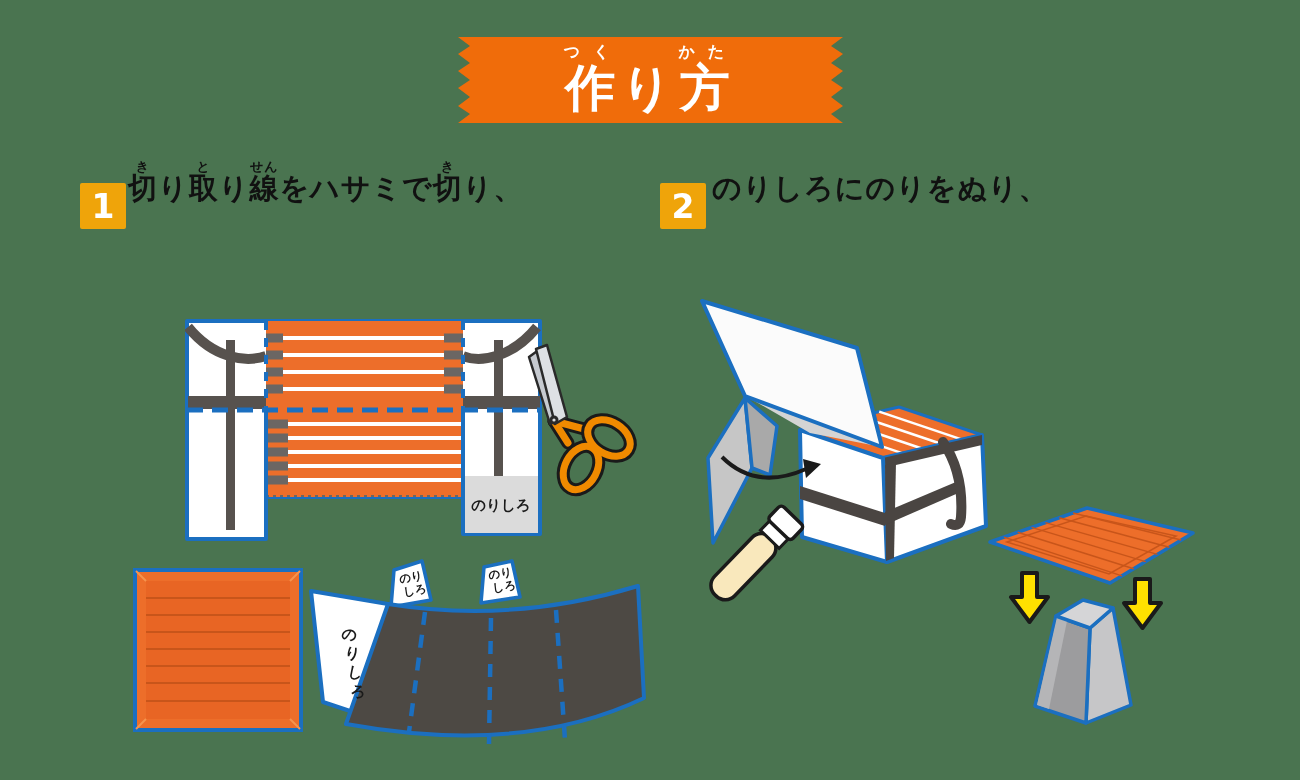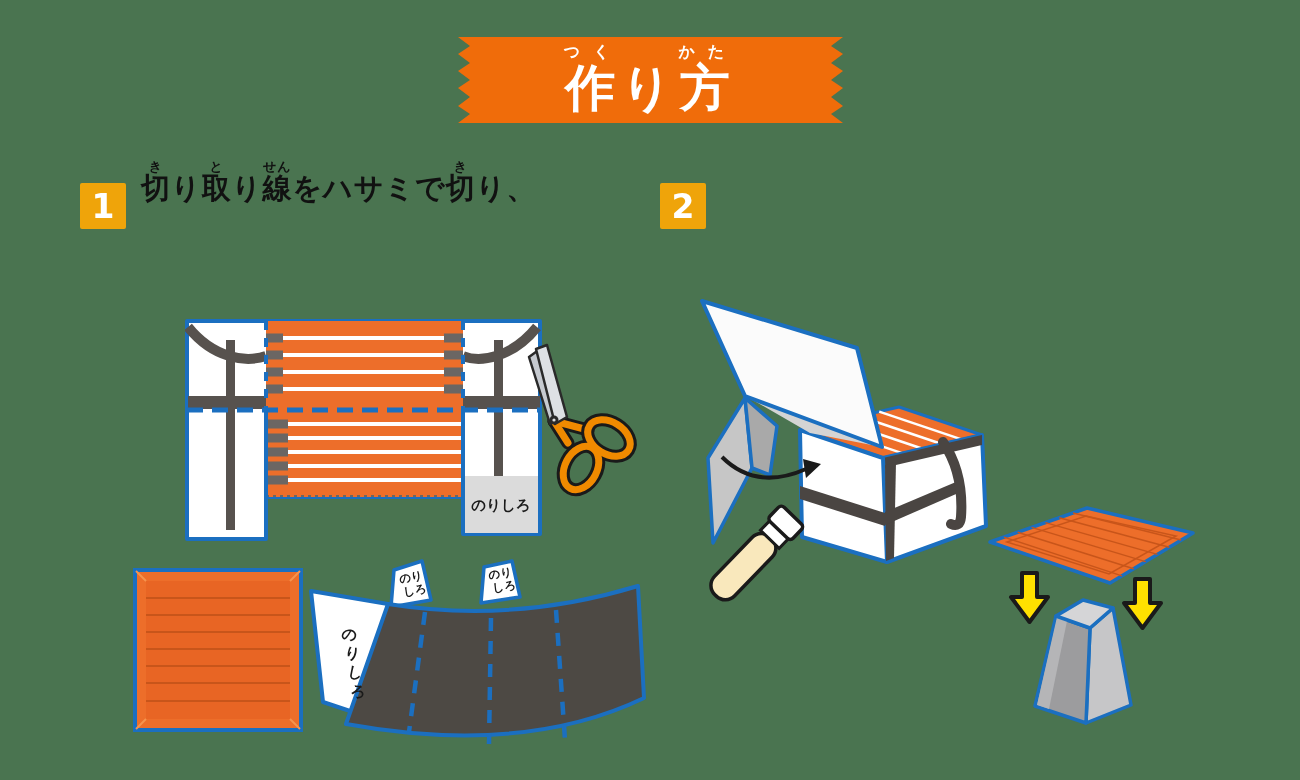--- a/index.html
+++ b/index.html
@@ -20,21 +20,21 @@
 
   
   .step-num {
     position:absolute; width:46px; height:46px; background:#EFA40A;
     color:#FFFFFF; font-size:33px; font-weight:bold;
     display:flex; align-items:center; justify-content:center; border-radius:2px;
   }
   .step-num-1 { left:80px; top:183px; }
   .step-num-2 { left:660px; top:183px; }
   .step-text { position:absolute; color:#111111; }
-  .step-text-1 { left:141px; top:160px; }
+  .step-text-1 { left:128px; top:160px; }
   .step-text-2 { left:712px; top:160px; }
   .step-line { display:block; height:57px; font-size:29px; font-weight:bold; line-height:57px; white-space:nowrap; letter-spacing:1px; }
   .step-line rt { font-size:13px; font-weight:bold; letter-spacing:1px; }
 
   
   .illus { position:absolute; }
   .svg-template { left:185px; top:318px; }
   .svg-square   { left:133px; top:568px; }
   .svg-fan      { left:308px; top:558px; }
   .svg-bench    { left:660px; top:295px; }
@@ -50,20 +50,21 @@
     <div class="banner-title"><ruby>作<rt>つく</rt></ruby><ruby>り</ruby><ruby>方<rt>かた</rt></ruby></div>
   </div>
 
   <div class="step-num step-num-1">1</div>
   <div class="step-text step-text-1">
     <span class="step-line"><ruby>切<rt>き</rt></ruby><ruby>り</ruby><ruby>取<rt>と</rt></ruby><ruby>り</ruby><ruby>線<rt>せん</rt></ruby><ruby>をハサミで</ruby><ruby>切<rt>き</rt></ruby><ruby>り、</ruby></span>
   </div>
 
   <div class="step-num step-num-2">2</div>
   <div class="step-text step-text-2">
+    <span class="step-line"><ruby>のりしろにのりをぬり、</ruby></span>
   </div>
 
   <svg class="illus svg-template" width="460" height="245" viewBox="0 0 460 245">
 
     <path d="M2,3 L355,3 L355,216 L278,216 L278,179 L81,179 L81,221 L2,221 Z" fill="#FFFFFF" stroke="#1B6FC0" stroke-width="4" stroke-linejoin="round"></path>
 
     <g>
       <rect x="81" y="3" width="197" height="89" fill="#ED6E2A"></rect>
       <g stroke="#FFFFFF" stroke-width="4">
         <line x1="98" y1="20" x2="259" y2="20"></line>

